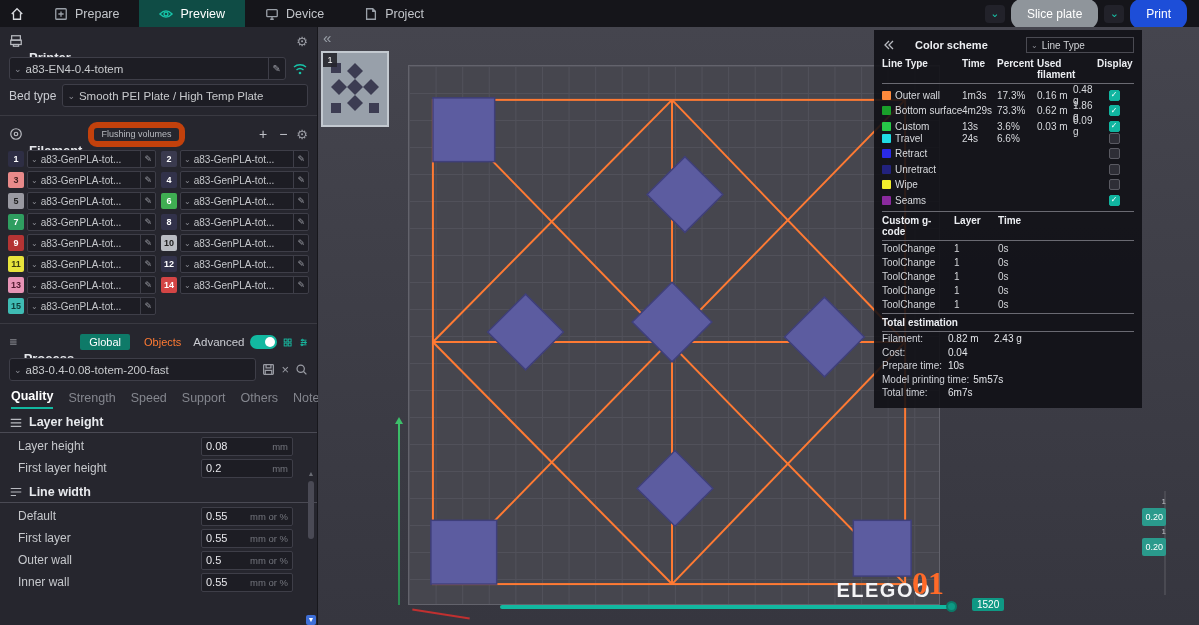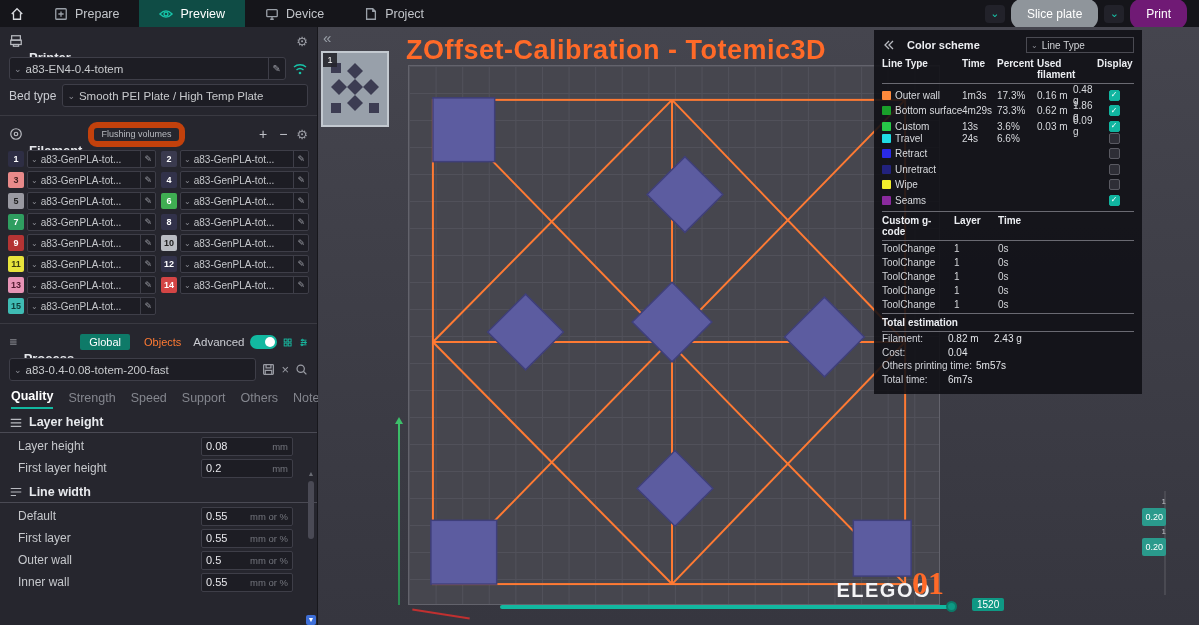--- a/index.html
+++ b/index.html
@@ -15,21 +15,21 @@
     font-size:12.5px; cursor:pointer; }
   .tb-tab.active { background:#0f4c45; color:#ffffff; }
   .tb-tab svg { width:14px; height:14px; stroke:#9aa0a8; fill:none; stroke-width:1.5; }
   .tb-tab.active svg { stroke:#17c3a8; }
   .tb-right { margin-left:auto; display:flex; align-items:center; gap:6px; padding-right:12px; }
   .tb-dd { width:20px; height:18px; border-radius:4px; display:flex; align-items:center;
     justify-content:center; color:#17c3a8; font-size:11px; cursor:pointer; background:#22222a; }
   .tb-btn { height:30px; border-radius:11px; display:flex; align-items:center; justify-content:center;
     font-size:12px; color:#fff; padding:0 16px; cursor:pointer; }
   .tb-btn.gray { background:#8f959b; }
-  .tb-btn.teal { background:#701a75; }
+  .tb-btn.teal { background:#1d4ed8; }
 
   
   .sidebar { position:absolute; left:0; top:27px; width:318px; height:598px;
     background:#26262e; border-right:1px solid #17171c; }
   .sec-head { display:flex; align-items:center; height:28px; padding:0 9px; gap:6px; }
   .sec-title { font-size:13px; font-weight:bold; color:#e4e6ea;margin-top:33px; }
   .spacer { flex:1; }
   .gear { color:#9a9ca4; font-size:13px; cursor:pointer; }
   .ic { width:14px; height:14px; stroke:#b8bac0; fill:none; stroke-width:1.4; }
   .row { display:flex; align-items:center; gap:6px; padding:2px 9px; }
@@ -130,21 +130,21 @@
 
   .hslider-track { position:absolute; left:846px; top:464px; width:2px; height:104px; background:#4a4a52; }
   .hbadge { position:absolute; left:818px; width:30px; text-align:right; }
   .hbadge .tick { display:block; color:#c0c2c8; font-size:8px; line-height:9px; }
   .hbadge .bval { display:inline-block; background:#2a9a8c; color:#fff; font-size:9px;
     padding:4px 3px; border-radius:2px; cursor:grab; }
 
   
   .legend { position:absolute; left:556px; top:3px; width:268px; background:rgba(15,15,21,0.88);
     padding:5px 8px 8px 8px; color:#d8dade; }
-  .lg-head { display:flex; align-items:center; gap:13px; height:20px;text-align:right; }
+  .lg-head { display:flex; align-items:center; gap:21px; height:20px;text-align:right; }
   .lg-head-title { font-size:11px; font-weight:bold; color:#eceef2; }
   .lg-dd { margin-left:auto; width:108px; height:16px; background:#15151b; border:1px solid #4a4a52;
     display:flex; align-items:center; font-size:10px; color:#d0d2d6; cursor:pointer; }
   .lg-dd .caret { font-size:8px; color:#8a8c94; padding:0 4px; }
   .lg-cols { display:grid; grid-template-columns:80px 35px 40px 60px 34px; font-size:10px;
     font-weight:bold; color:#eceef2; border-bottom:1px solid #6a6a72; padding:3px 0 3px 0; }
   .lg-row { display:grid; grid-template-columns:80px 35px 40px 36px 24px 34px; align-items:center;
     height:15.5px; font-size:10px; }
   .lg-name { display:flex; align-items:center; gap:4px; min-width:0; white-space:nowrap; overflow:hidden; }
   .sw { width:9px; height:9px; border-radius:1px; flex:none; }
@@ -509,21 +509,20 @@
         <polygon points="16,26 24,34 16,42 8,34" fill="#3c3c52"></polygon>
         <polygon points="48,26 56,34 48,42 40,34" fill="#3c3c52"></polygon>
         <polygon points="32,26 40,34 32,42 24,34" fill="#3c3c52"></polygon>
         <polygon points="32,42 40,50 32,58 24,50" fill="#3c3c52"></polygon>
         <rect x="8" y="10" width="10" height="10" fill="#3c3c52"></rect>
         <rect x="8" y="50" width="10" height="10" fill="#3c3c52"></rect>
         <rect x="46" y="50" width="10" height="10" fill="#3c3c52"></rect>
       </svg>
     </div>
 
-    <div class="vp-title">ZOffset-Calibration - Totemic3D</div>
 
     <div class="plate">
       <svg class="pattern" viewBox="0 0 532 540" preserveAspectRatio="none">
         <g stroke="#ff7a33" stroke-width="2" fill="none">
           <rect x="24" y="34" width="474" height="486"></rect>
           <line x1="24" y1="34" x2="498" y2="520"></line>
           <line x1="498" y1="34" x2="24" y2="520"></line>
           <line x1="264" y1="34" x2="24" y2="277"></line>
           <line x1="264" y1="34" x2="498" y2="277"></line>
           <line x1="24" y1="277" x2="264" y2="520"></line>
@@ -724,21 +723,26 @@
         <span class="tt-lbl">Filament:</span>
         <span class="tt-v1">0.82 m</span>
         <span class="tt-v2">2.43 g</span>
       </div>
       <div class="tt-row">
         <span class="tt-lbl">Cost:</span>
         <span class="tt-v1">0.04</span>
         <span class="tt-v2"></span>
       </div>
       <div class="tt-row">
-        <span class="tt-lbl">Others printing time:</span>
+        <span class="tt-lbl">Prepare time:</span>
+        <span class="tt-v1">10s</span>
+        <span class="tt-v2"></span>
+      </div>
+      <div class="tt-row">
+        <span class="tt-lbl">Model printing time:</span>
         <span class="tt-v1">5m57s</span>
         <span class="tt-v2"></span>
       </div>
       <div class="tt-row">
         <span class="tt-lbl">Total time:</span>
         <span class="tt-v1">6m7s</span>
         <span class="tt-v2"></span>
       </div>
     </div>
 

